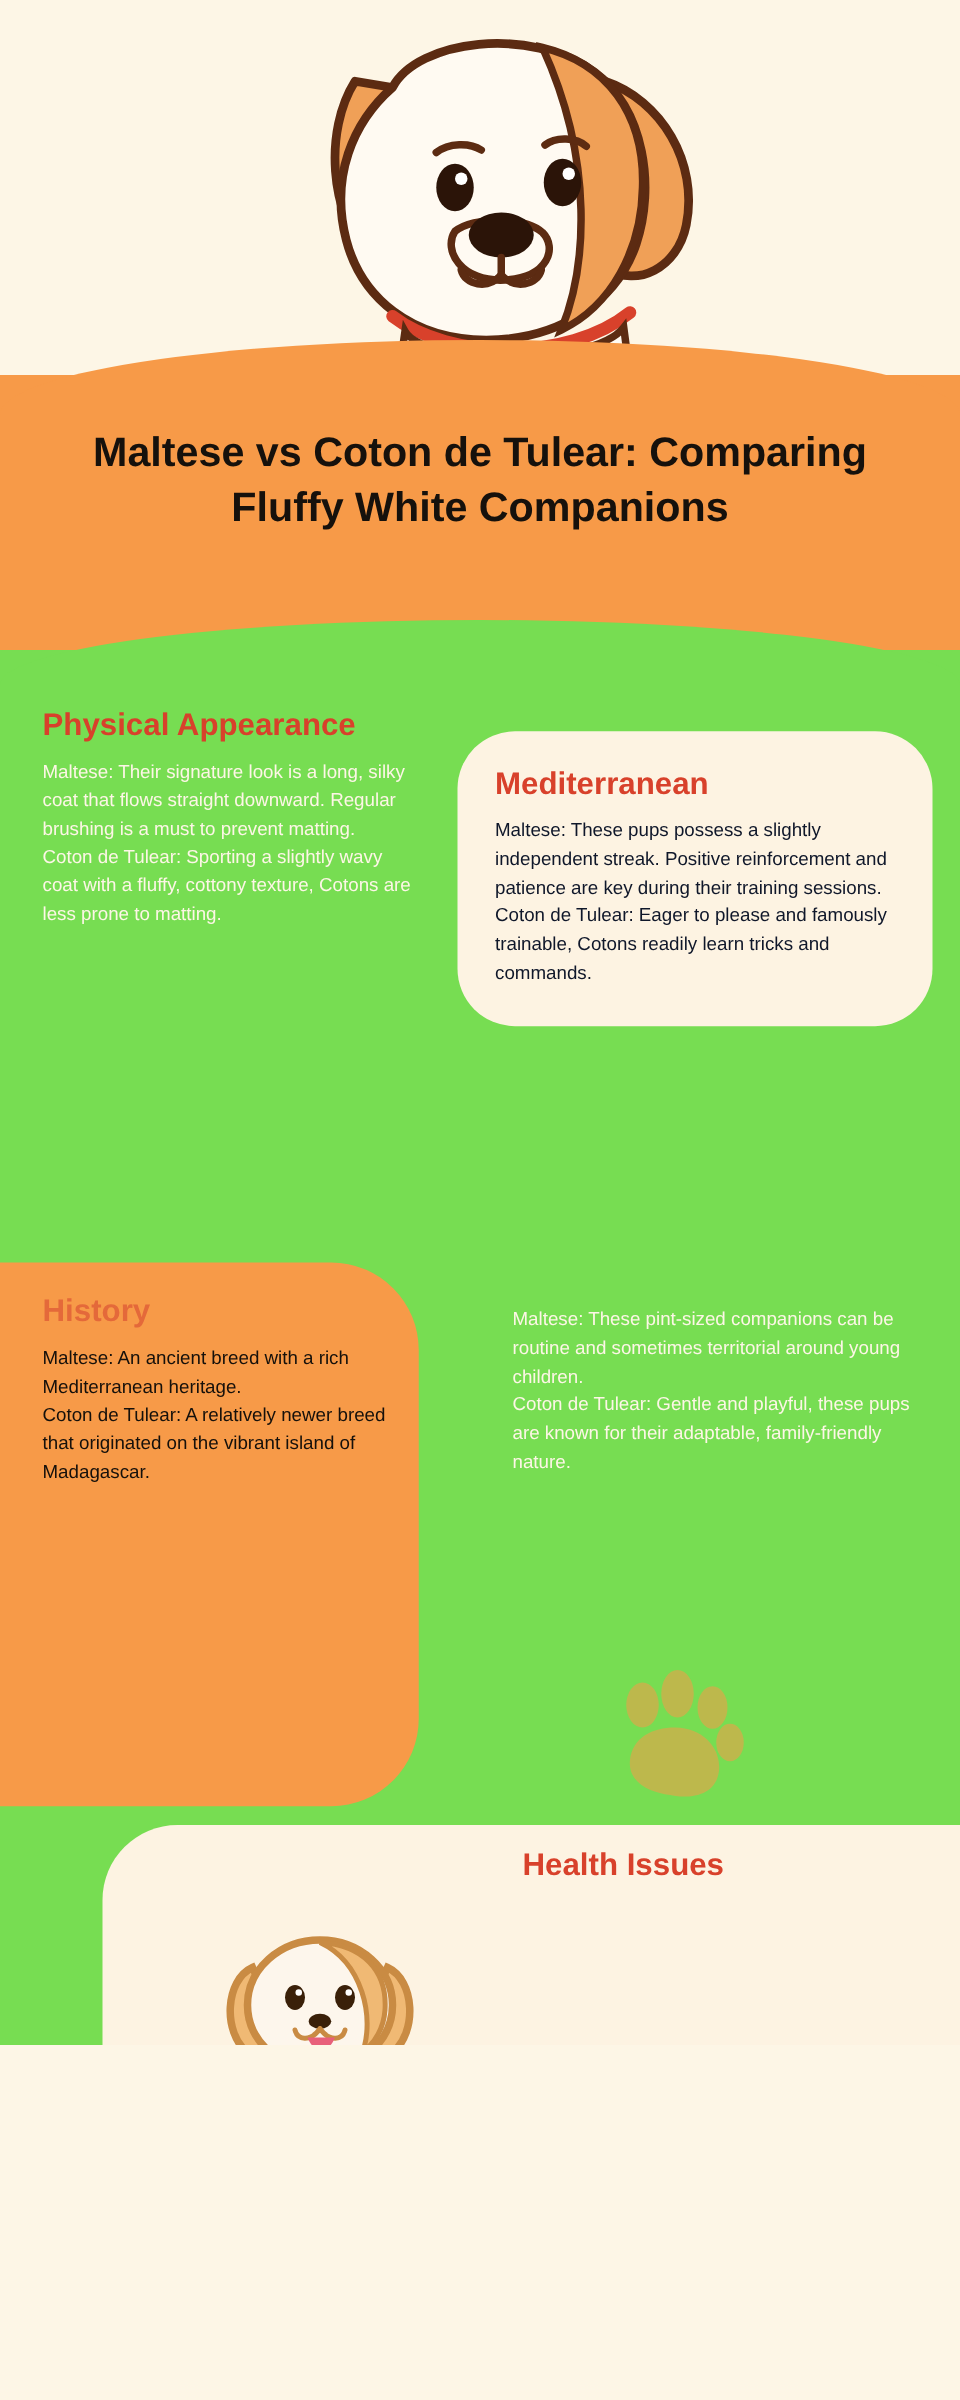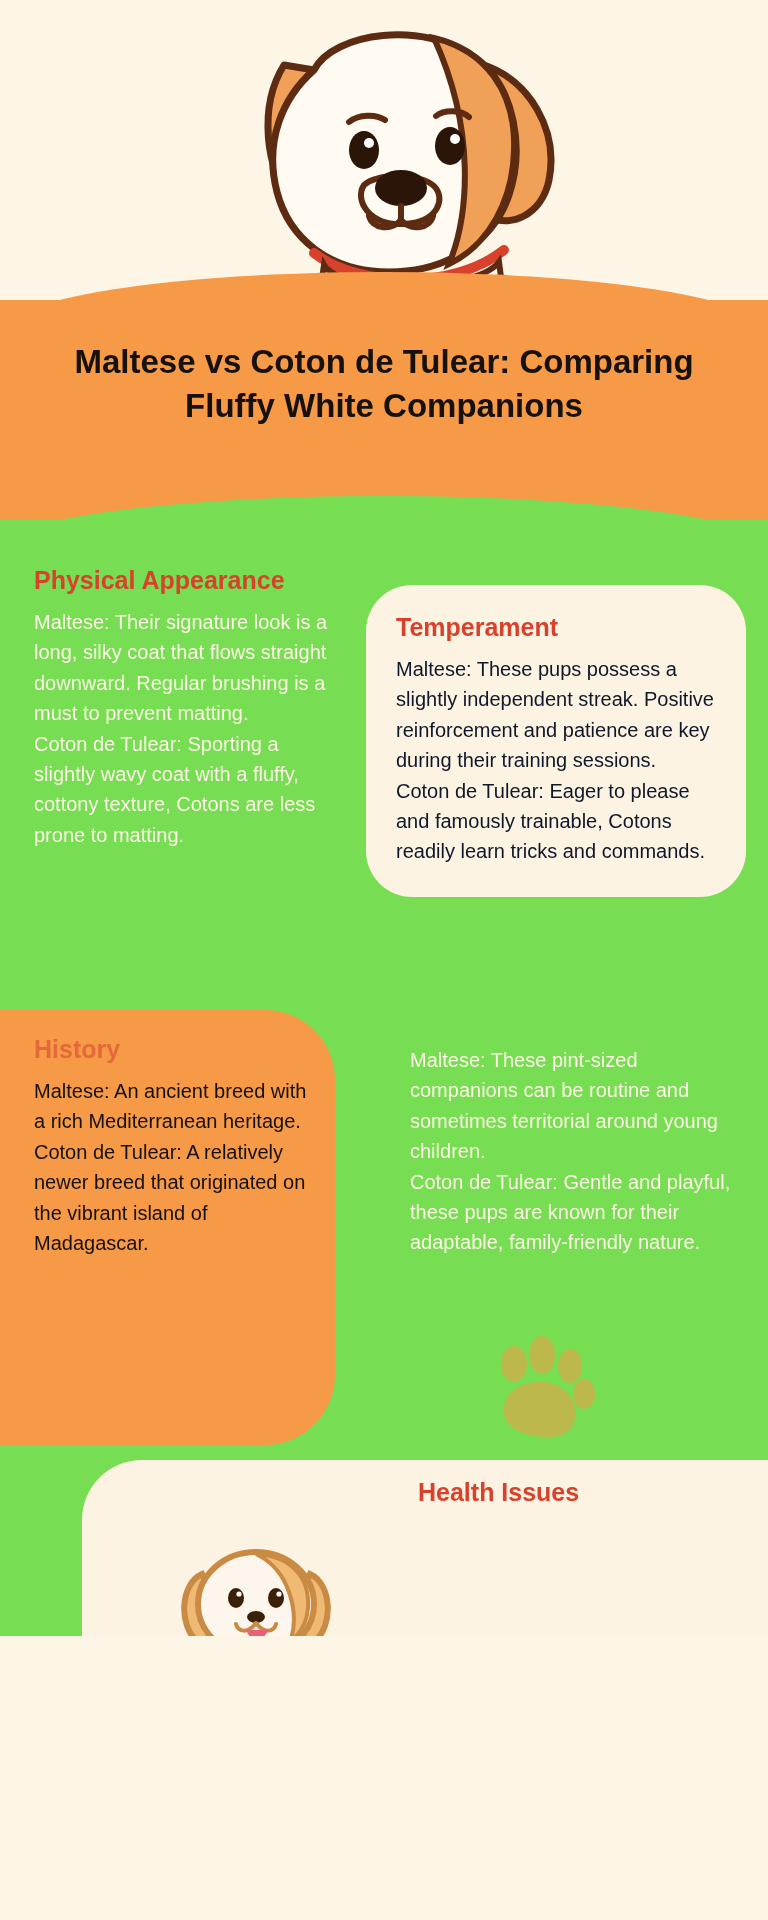--- a/index.html
+++ b/index.html
@@ -79,21 +79,21 @@
   }
 
   
   .card { position: absolute; }
   .card h3 {
     font-size: 25px;
     font-weight: bold;
     margin-bottom: 12px;
   }
   .card p {
-    font-size: 20px;
+    font-size: 15px;
     line-height: 1.52;
   }
 
   
   .card-physical {
     left: 34px; top: 566px;
     width: 300px;
   }
   .card-physical h3 { color: #d8412b; }
   .card-physical p { color: #fdf6e6; }
@@ -224,21 +224,21 @@
 
   <div class="orange-blob"></div>
 
   <div class="card card-physical">
     <h3>Physical Appearance</h3>
     <p style="white-space:pre-line">Maltese: Their signature look is a long, silky coat that flows straight downward. Regular brushing is a must to prevent matting.
 Coton de Tulear: Sporting a slightly wavy coat with a fluffy, cottony texture, Cotons are less prone to matting.</p>
   </div>
 
   <div class="card card-trainability">
-    <h3>Temperament</h3>
+    <h3>Mediterranean</h3>
     <p style="white-space:pre-line">Maltese: These pups possess a slightly independent streak. Positive reinforcement and patience are key during their training sessions.
 Coton de Tulear: Eager to please and famously trainable, Cotons readily learn tricks and commands.</p>
   </div>
 
   <div class="card card-history">
     <h3>History</h3>
     <p style="white-space:pre-line">Maltese: An ancient breed with a rich Mediterranean heritage.
 Coton de Tulear: A relatively newer breed that originated on the vibrant island of Madagascar.</p>
   </div>
 

